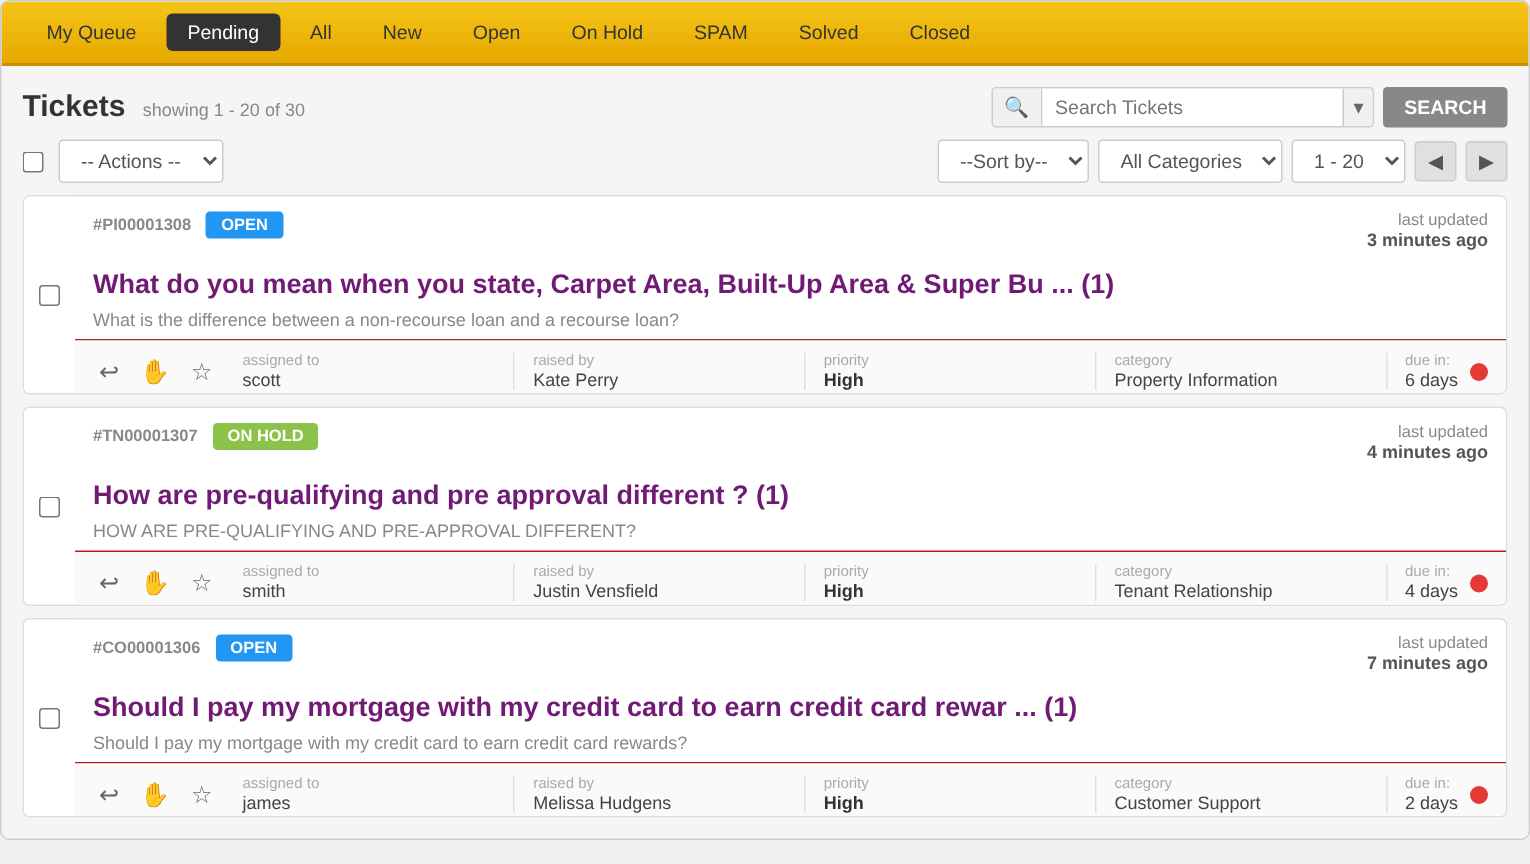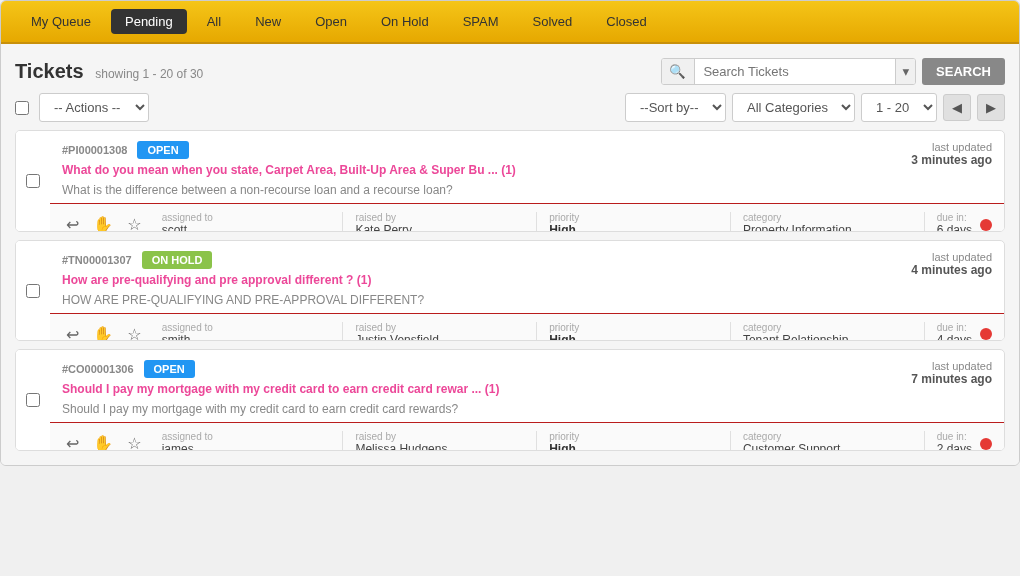--- a/index.html
+++ b/index.html
@@ -1,20 +1,20 @@
 <!DOCTYPE html>
 <html><head>
   <meta charset="utf-8">
   <style>
     * { box-sizing: border-box; margin: 0; padding: 0; }
     body { font-family: Arial, sans-serif; background: #f0f0f0; width: 1020px; height: 576px; overflow: hidden; font-size: 13px; }
 
     .app-container {
       width: 1020px;
-      height: 466px;
+      height: 560px;
       background: #f5f5f5;
       border: 1px solid #ccc;
       border-radius: 6px;
       overflow: hidden;
       display: flex;
       flex-direction: column;
     }
 
     
     .top-nav {
@@ -208,23 +208,24 @@
     .status-badge {
       padding: 3px 10px;
       border-radius: 3px;
       font-size: 11px;
       font-weight: bold;
       color: #fff;
     }
     .status-open { background: #2196F3; }
     .status-onhold { background: #8BC34A; color: #fff; }
     .ticket-subject {
-      font-size: 12px;
+      font-size: 18px;
       font-weight: bold;
-      color: #ec4899;
+      color: #701a75;
+      margin-top: 16px;
     }
     .ticket-excerpt {
       font-size: 12px;
       color: #888;
       margin-top: 2px;
     }
     .ticket-top-right {
       text-align: right;
       font-size: 11px;
       color: #888;

